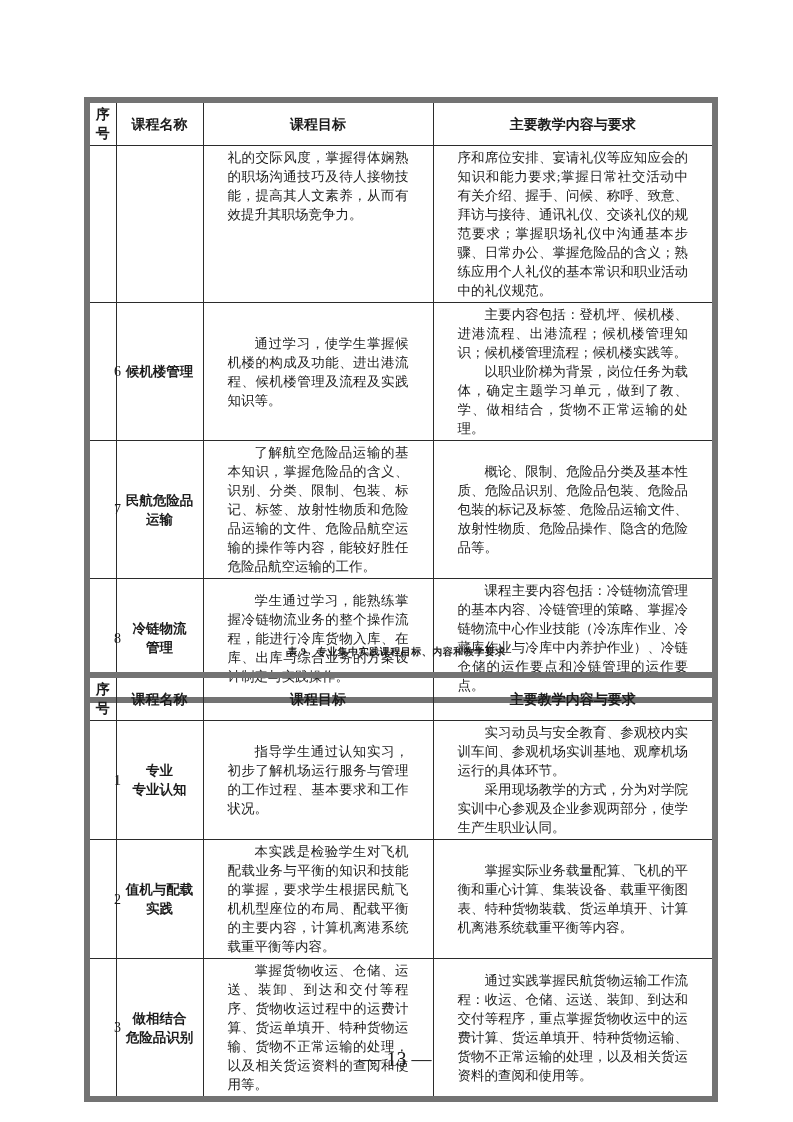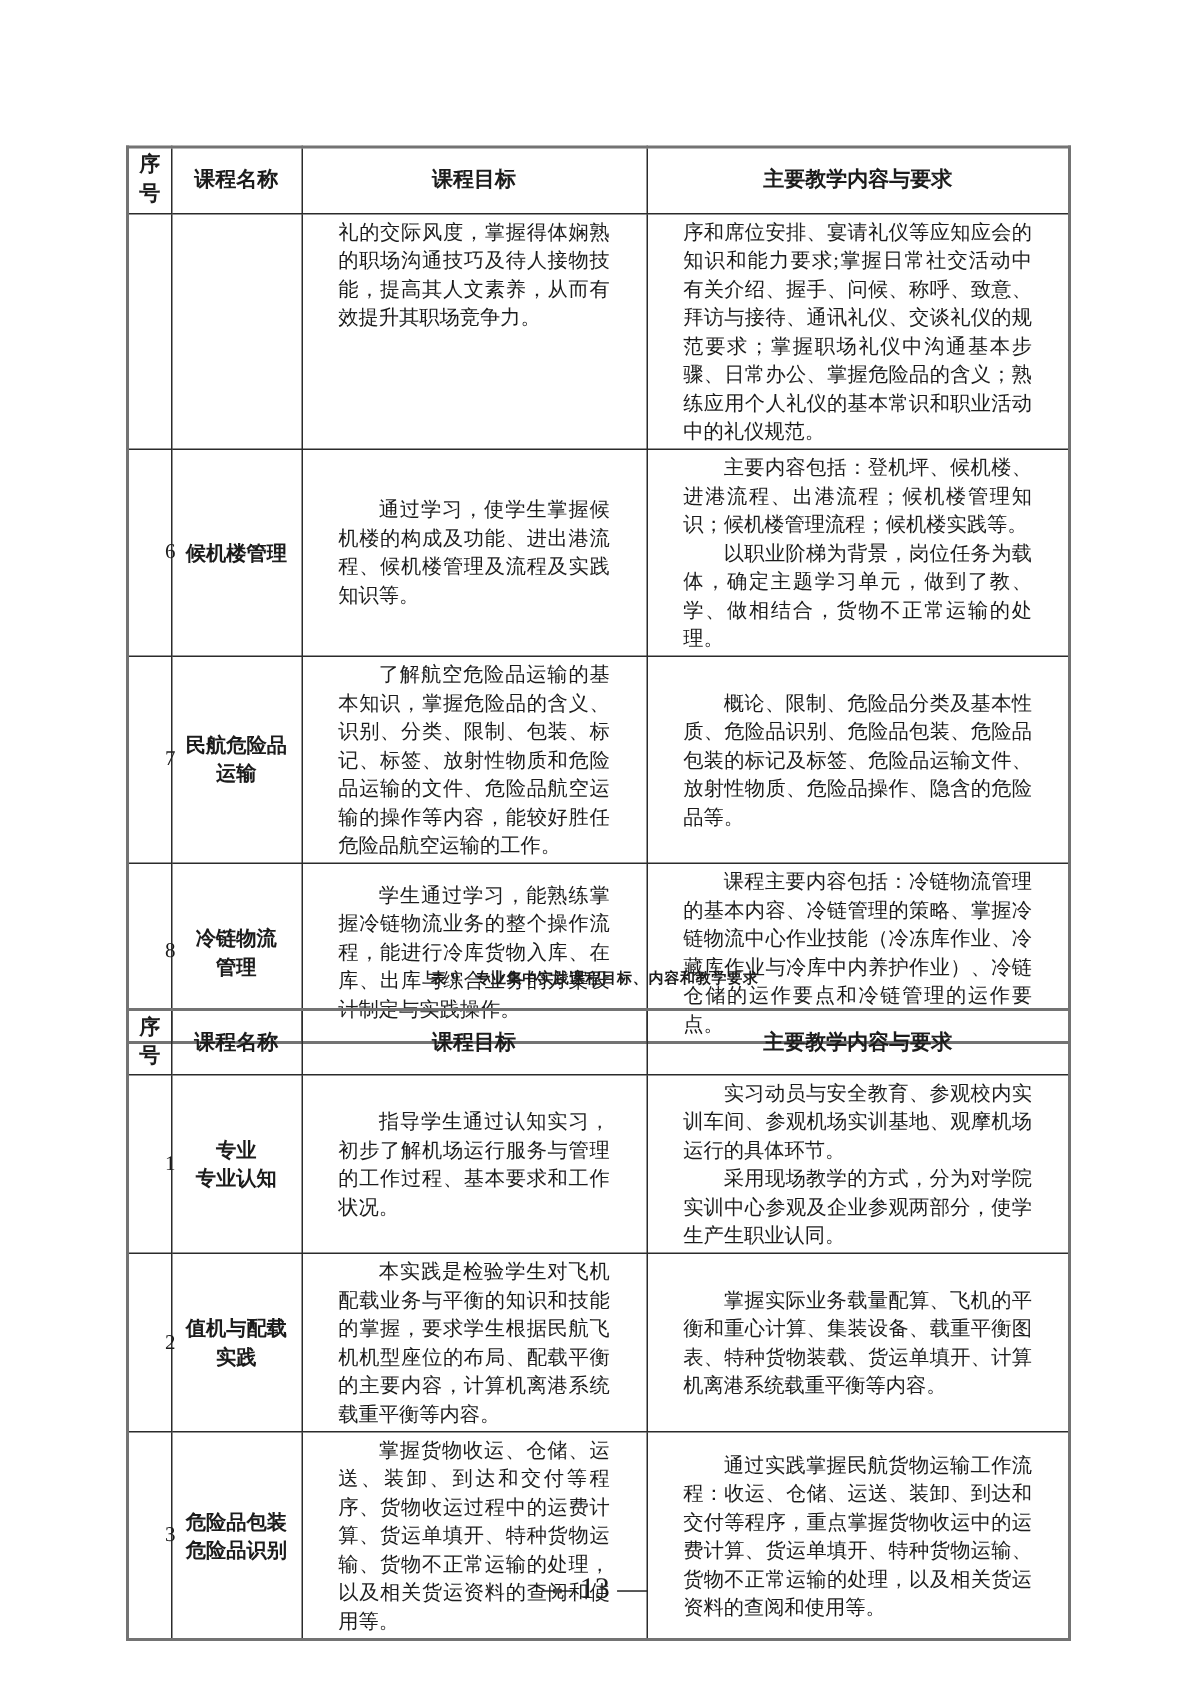--- a/index.html
+++ b/index.html
@@ -7,21 +7,21 @@
     width: 793px; height: 1122px;
     background: #ffffff;
     font-family: "Liberation Serif", "DejaVu Serif", serif;
     color: #1c1c1c;
   }
   .sheet { position: relative; width: 793px; height: 1122px; overflow: hidden; }
 
   .doc-table {
     position: absolute; left: 84px; width: 628px;
     border-collapse: collapse; table-layout: fixed;
-    border: 2px solid #737373;
+    border: 6px solid #737373;
   }
   #table1 { top: 97px; }
   #table2 { top: 672px; }
 
   .doc-table th, .doc-table td {
     border: 1px solid #2b2b2b;
     padding: 2px 24px;
     vertical-align: middle;
     word-break: break-all;
     box-sizing: border-box;
@@ -179,21 +179,21 @@
         <td class="goal">
           <p class="ind">本实践是检验学生对飞机配载业务与平衡的知识和技能的掌握，要求学生根据民航飞机机型座位的布局、配载平衡的主要内容，计算机离港系统载重平衡等内容。</p>
         </td>
         <td class="content">
           <p class="ind">掌握实际业务载量配算、飞机的平衡和重心计算、集装设备、载重平衡图表、特种货物装载、货运单填开、计算机离港系统载重平衡等内容。</p>
         </td>
       </tr>
       <tr class="h91">
         <td class="num">3</td>
         <td class="name">
-          <span class="nl">危险品包装</span>
+          <span class="nl">做相结合</span>
           <span class="nl">危险品识别</span>
         </td>
         <td class="goal">
           <p class="ind">掌握货物收运、仓储、运送、装卸、到达和交付等程序、货物收运过程中的运费计算、货运单填开、特种货物运输、货物不正常运输的处理，以及相关货运资料的查阅和使用等。</p>
         </td>
         <td class="content">
           <p class="ind">通过实践掌握民航货物运输工作流程：收运、仓储、运送、装卸、到达和交付等程序，重点掌握货物收运中的运费计算、货运单填开、特种货物运输、货物不正常运输的处理，以及相关货运资料的查阅和使用等。</p>
         </td>
       </tr>
     </tbody>

